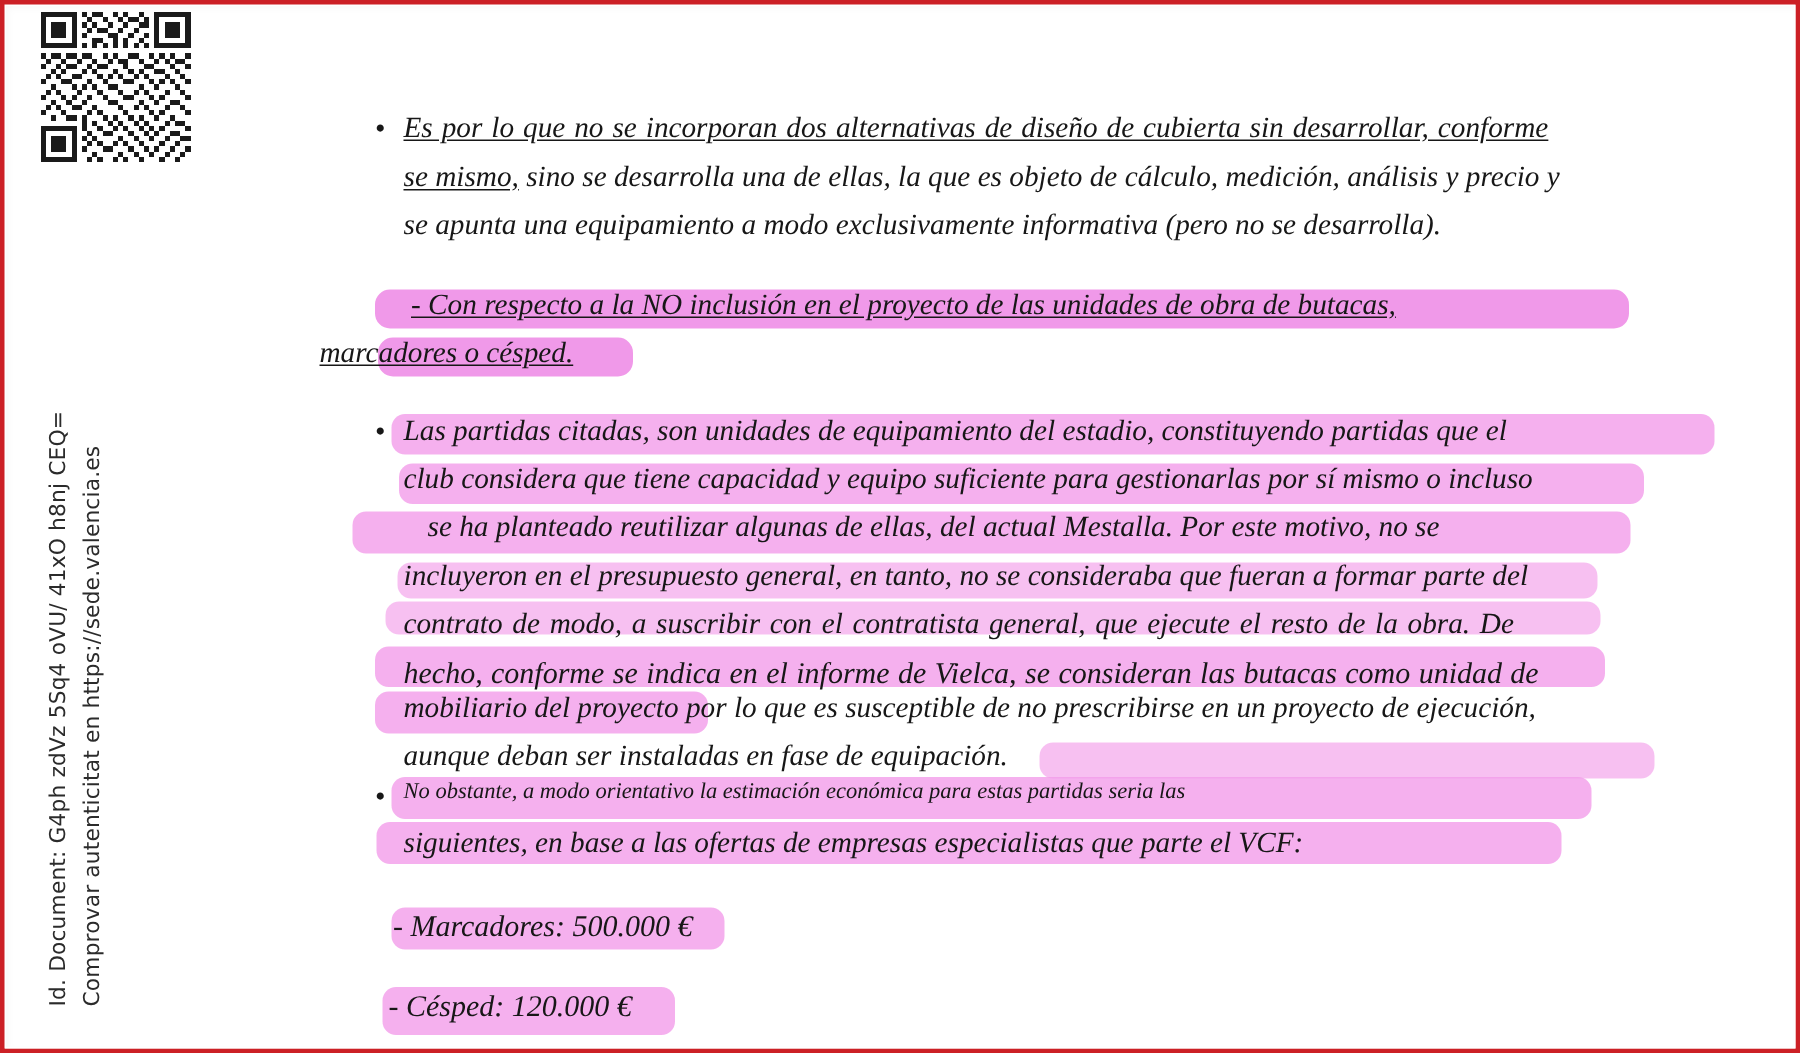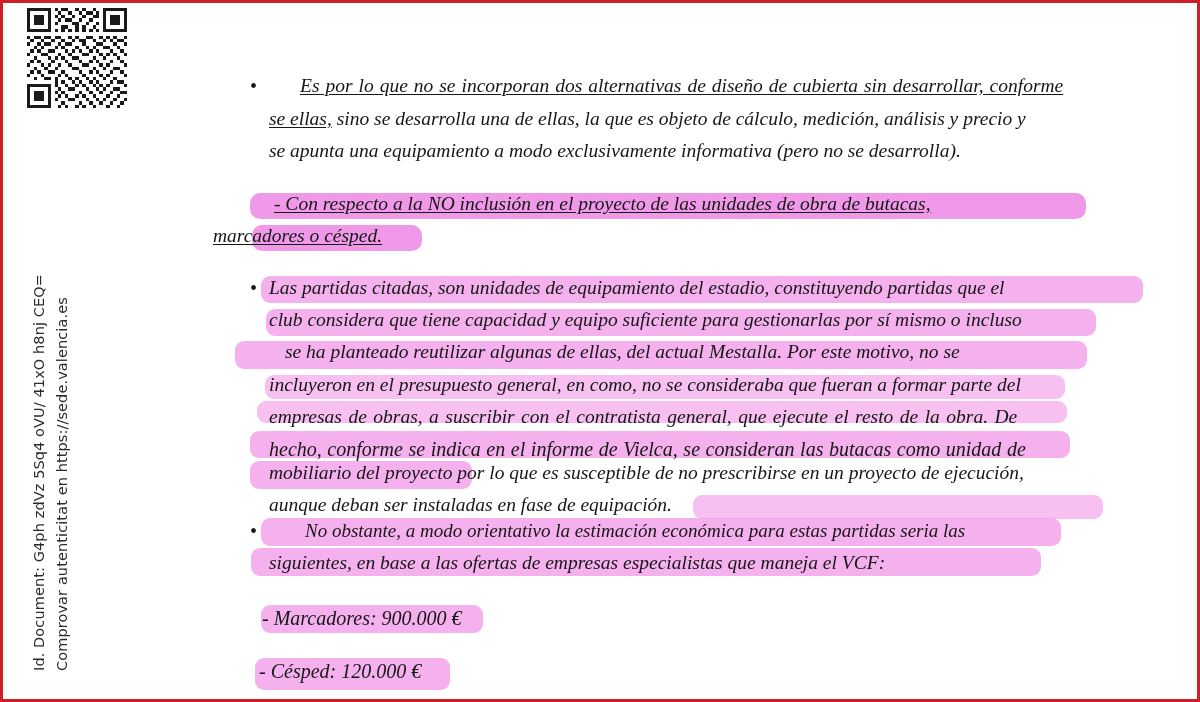--- a/index.html
+++ b/index.html
@@ -393,46 +393,46 @@
 
     <div class="hl" style="left:258px; top:515px; width:800px; height:28px;"></div>
     <div class="hl" style="left:248px; top:545px; width:790px; height:28px;"></div>
 
     <div class="hl" style="left:258px; top:602px; width:222px; height:28px;"></div>
     <div class="hl" style="left:252px; top:655px; width:195px; height:32px;"></div>
   </div>
 
   <div>
     <span class="row" style="left:247px; top:72px; font-size:20px; font-style:normal;">•</span>
-    <span class="row u" style="left:266px; top:72px; font-size:19.5px; word-spacing:1.1px;margin-left:31px;">Es por lo que no se incorporan dos alternativas de diseño de cubierta sin desarrollar, conforme</span>
-    <span class="row" style="left:266px; top:105px; font-size:19.5px;"><span class="u">se ellas,</span><span> sino se desarrolla una de ellas, la que es objeto de cálculo, medición, análisis y precio y</span></span>
+    <span class="row u" style="left:266px; top:72px; font-size:19.5px; word-spacing:1.1px;">Es por lo que no se incorporan dos alternativas de diseño de cubierta sin desarrollar, conforme</span>
+    <span class="row" style="left:266px; top:105px; font-size:19.5px;"><span class="u">se mismo,</span><span> sino se desarrolla una de ellas, la que es objeto de cálculo, medición, análisis y precio y</span></span>
     <span class="row" style="left:266px; top:137px; font-size:19.5px;">se apunta una equipamiento a modo exclusivamente informativa (pero no se desarrolla).</span>
   </div>
 
   <div>
     <span class="row u" style="left:271px; top:190px; font-size:19.5px;text-decoration:underline;">-  Con  respecto  a  la  NO  inclusión  en  el  proyecto  de  las  unidades  de  obra  de  butacas,</span>
     <span class="row u" style="left:210px; top:222px; font-size:19.5px;">marcadores o césped.</span>
   </div>
 
   <div>
     <span class="row" style="left:247px; top:274px; font-size:20px; font-style:normal;">•</span>
     <span class="row" style="left:266px; top:274px; font-size:19.5px;">Las partidas citadas, son unidades de equipamiento del estadio, constituyendo partidas que el</span>
     <span class="row" style="left:266px; top:306px; font-size:19.5px;">club considera que tiene capacidad y equipo suficiente para gestionarlas por sí mismo o incluso</span>
     <span class="row" style="left:266px; top:338px; font-size:19.5px;margin-left:16px;">se  ha  planteado  reutilizar  algunas  de  ellas,  del  actual  Mestalla.  Por  este  motivo,  no  se</span>
-    <span class="row" style="left:266px; top:371px; font-size:19.5px;">incluyeron en el presupuesto general, en como, no se consideraba que fueran a formar parte del</span>
-    <span class="row" style="left:266px; top:403px; font-size:19.5px; word-spacing:1.6px;">empresas de obras, a suscribir con el contratista general, que ejecute el resto de la obra. De</span>
+    <span class="row" style="left:266px; top:371px; font-size:19.5px;">incluyeron en el presupuesto general, en tanto, no se consideraba que fueran a formar parte del</span>
+    <span class="row" style="left:266px; top:403px; font-size:19.5px; word-spacing:1.6px;">contrato de modo, a suscribir con el contratista general, que ejecute el resto de la obra. De</span>
     <span class="row" style="left:266px; top:435px; font-size:20px; word-spacing:0.6px;">hecho, conforme se indica en el informe de Vielca, se consideran las butacas como unidad de</span>
     <span class="row" style="left:266px; top:459px; font-size:19.5px;">mobiliario del proyecto por lo que es susceptible de no prescribirse en un proyecto de ejecución,</span>
     <span class="row" style="left:266px; top:491px; font-size:19.5px;">aunque deban ser instaladas en fase de equipación.</span>
   </div>
 
   <div>
     <span class="row" style="left:247px; top:517px; font-size:20px; font-style:normal;">•</span>
-    <span class="row" style="left:266px; top:517px; font-size:19px;margin-left:36px;">No  obstante,  a  modo  orientativo  la  estimación  económica  para  estas  partidas  seria  las</span>
-    <span class="row" style="left:266px; top:549px; font-size:19.5px;">siguientes, en base a las ofertas de empresas especialistas que maneja el VCF:</span>
-  </div>
-
-  <div>
-    <span class="row" style="left:259px; top:604px; font-size:20px;">- Marcadores: 900.000 €</span>
+    <span class="row" style="left:266px; top:517px; font-size:15px;">No  obstante,  a  modo  orientativo  la  estimación  económica  para  estas  partidas  seria  las</span>
+    <span class="row" style="left:266px; top:549px; font-size:19.5px;">siguientes, en base a las ofertas de empresas especialistas que parte el VCF:</span>
+  </div>
+
+  <div>
+    <span class="row" style="left:259px; top:604px; font-size:20px;">- Marcadores: 500.000 €</span>
     <span class="row" style="left:256px; top:657px; font-size:20px;">- Césped: 120.000 €</span>
   </div>
 
 </div>
 
 </body></html>

